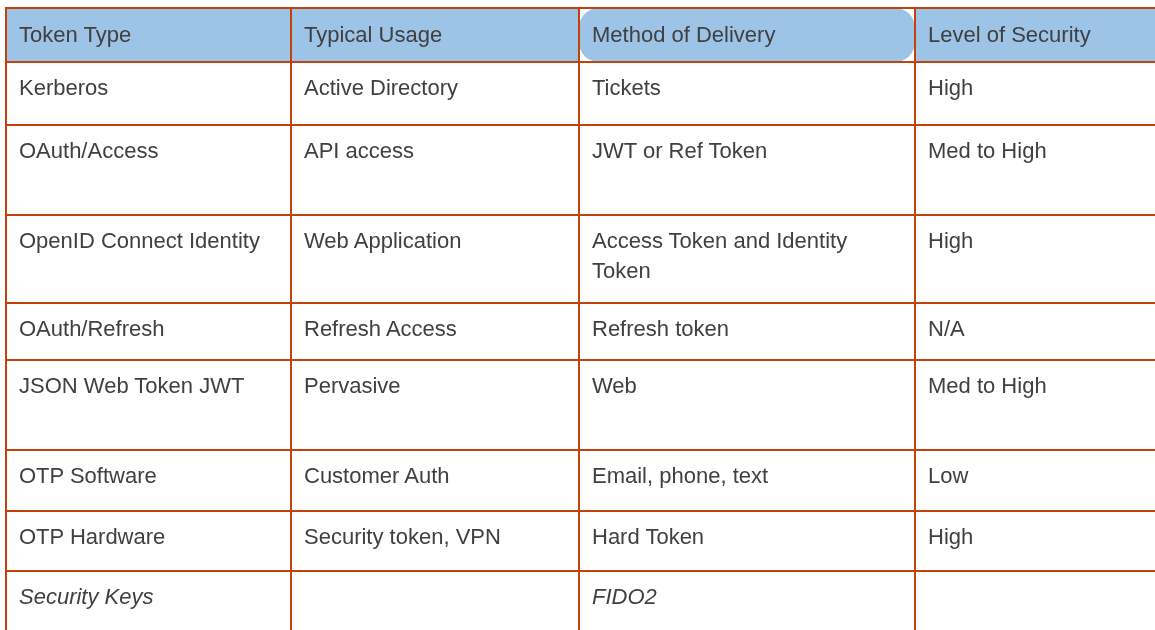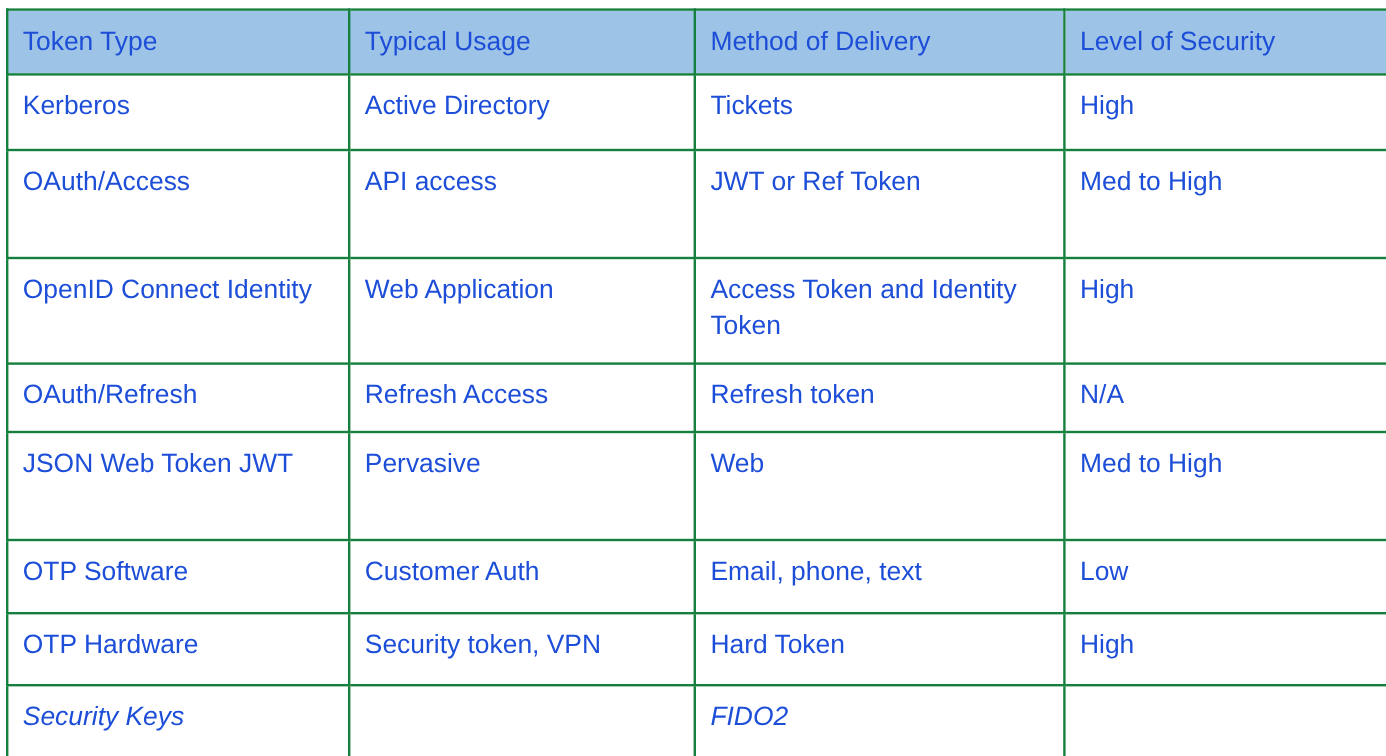--- a/index.html
+++ b/index.html
@@ -15,39 +15,39 @@
     overflow: hidden;
   }
   table.token-table {
     border-collapse: collapse;
     table-layout: fixed;
     margin: 7px 0 0 5px;
     width: 1144px;
   }
   table.token-table th,
   table.token-table td {
-    border: 2px solid #15803d;
+    border: 2px solid #c2410c;
     font-size: 22px;
     line-height: 1.35;
-    color: #1d4ed8;
+    color: #404040;
     text-align: left;
     overflow: hidden;
   }
   table.token-table th {
     font-weight: normal;
     vertical-align: middle;
     padding: 6px 12px;
   }
   table.token-table td {
     vertical-align: top;
     padding: 10px 12px 6px 12px;
   }
   .col-1 { width: 285px; }
   .col-2 { width: 288px; }
-  .col-3 { width: 308px; }
+  .col-3 { width: 336px; border-radius: 20px; }
   .col-4 { width: 314px; }
 </style>
 </head>
 <body>
 
 <table class="token-table">
   <thead>
     <tr style="height:54px;">
       <th class="col-1 header-cell" style="background: rgb(157, 195, 230);">Token Type</th>
       <th class="col-2 header-cell" style="background: rgb(157, 195, 230);">Typical Usage</th>

